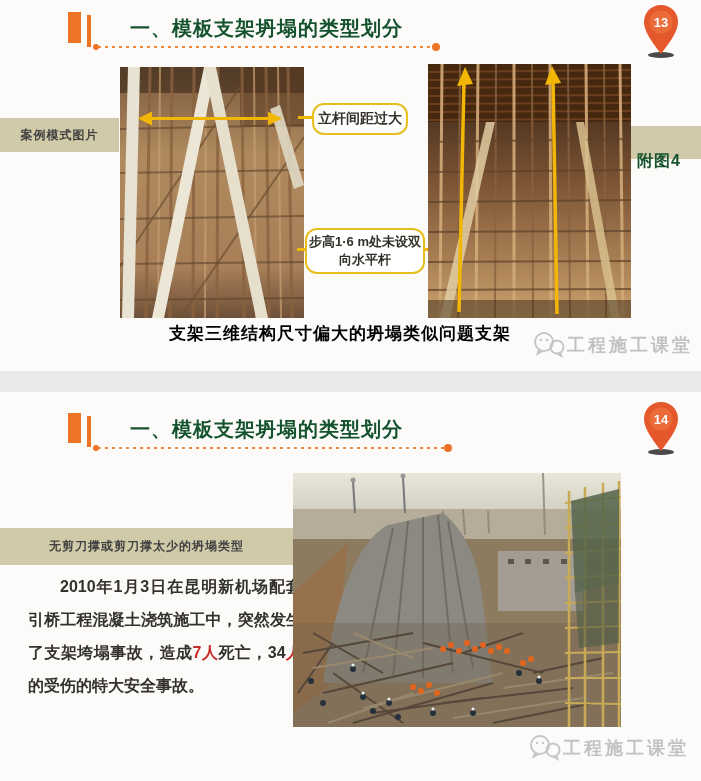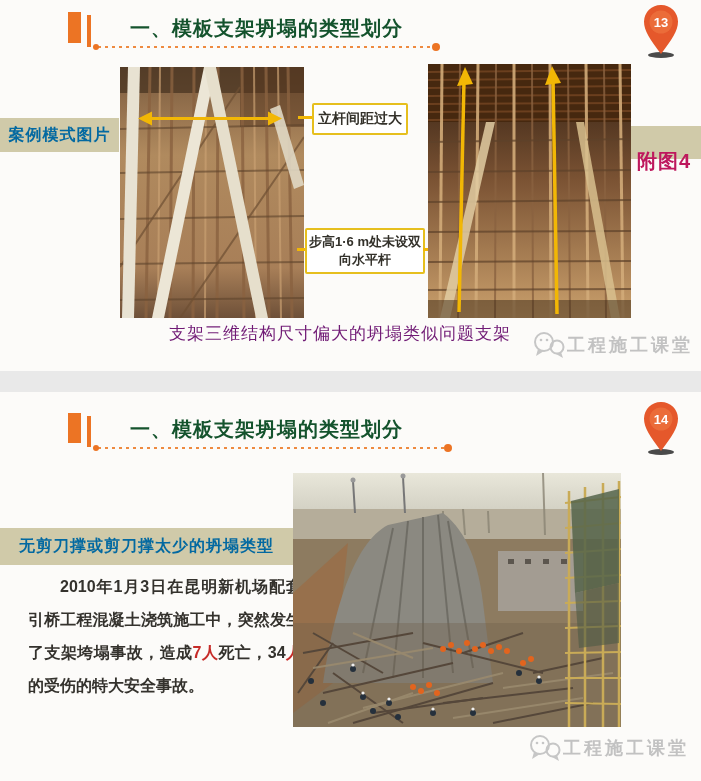--- a/index.html
+++ b/index.html
@@ -12,34 +12,34 @@
   .hbar-thick { position:absolute; width:13px; background:#ec7424; }
   .hbar-thin  { position:absolute; width:4px;  background:#ec7424; }
   .htitle { position:absolute; font-size:20px; font-weight:bold; color:#14532d; letter-spacing:1px; white-space:nowrap; }
   .hdots  { position:absolute; height:2px;
             background:repeating-linear-gradient(90deg,#ee8a40 0 3px,transparent 3px 7px); }
   .hdot   { position:absolute; border-radius:50%; background:#ec7424; }
   .pin    { position:absolute; width:40px; height:54px; }
 
   
   .band { position:absolute; background:#d0caa9; display:flex; align-items:center; }
-  .band-label { width:100%; text-align:center; font-weight:bold; color:#0369a1; font-size:16px; letter-spacing:1px; }
-  .band-ref   { font-weight:bold; color:#be185d; font-size:20px; padding-left:12px; letter-spacing:1px;margin-top:38px; }
+  .band-label { width:100%; text-align:center; font-weight:bold; color:#404040; font-size:12px; letter-spacing:1px; }
+  .band-ref   { font-weight:bold; color:#14532d; font-size:16px; padding-left:12px; letter-spacing:1px;margin-top:38px; }
 
   
   .photo { position:absolute; overflow:hidden; }
   .photo svg { display:block; }
 
   
-  .ann { position:absolute; background:#ffffff; border:2px solid #e6bf1e; border-radius:2px;
+  .ann { position:absolute; background:#ffffff; border:2px solid #e6bf1e; border-radius:12px;
          display:flex; flex-direction:column; align-items:center; justify-content:center;
          text-align:center; font-weight:bold; color:#33312a; }
   .conn { position:absolute; background:#f2b705; height:3px; }
 
-  .caption { position:absolute; font-size:17px; font-weight:normal; color:#701a75; text-align:center; letter-spacing:1px; }
+  .caption { position:absolute; font-size:17px; font-weight:bold; color:#000000; text-align:center; letter-spacing:1px; }
 
   .case-text { position:absolute; font-size:16px; font-weight:bold; color:#34322d;
                line-height:33px; text-indent:2em; text-align:justify;margin-left:16px; }
   .red { color:#c62b28; }
 
   
   .logo { position:absolute; display:flex; align-items:center; gap:1px; }
   .logo-text { position:relative; font-size:18px; font-weight:bold; color:#c2c2c2; letter-spacing:3px; white-space:nowrap; }
 </style>
 </head>

